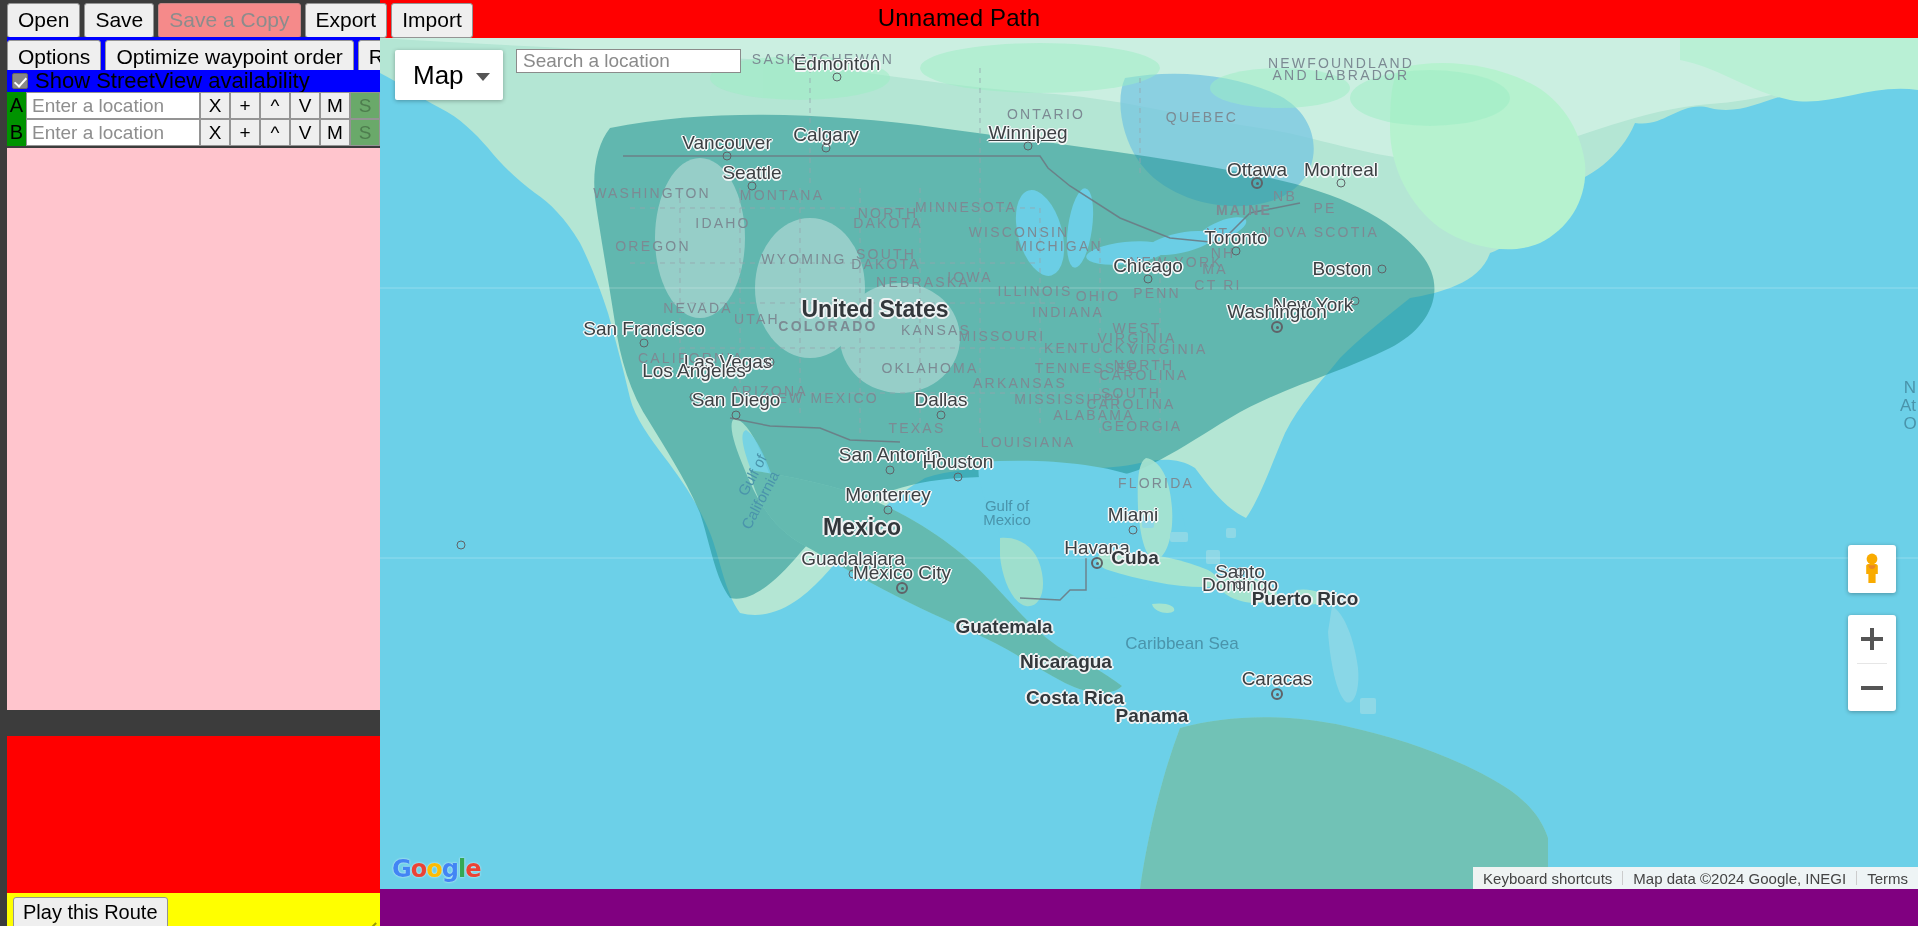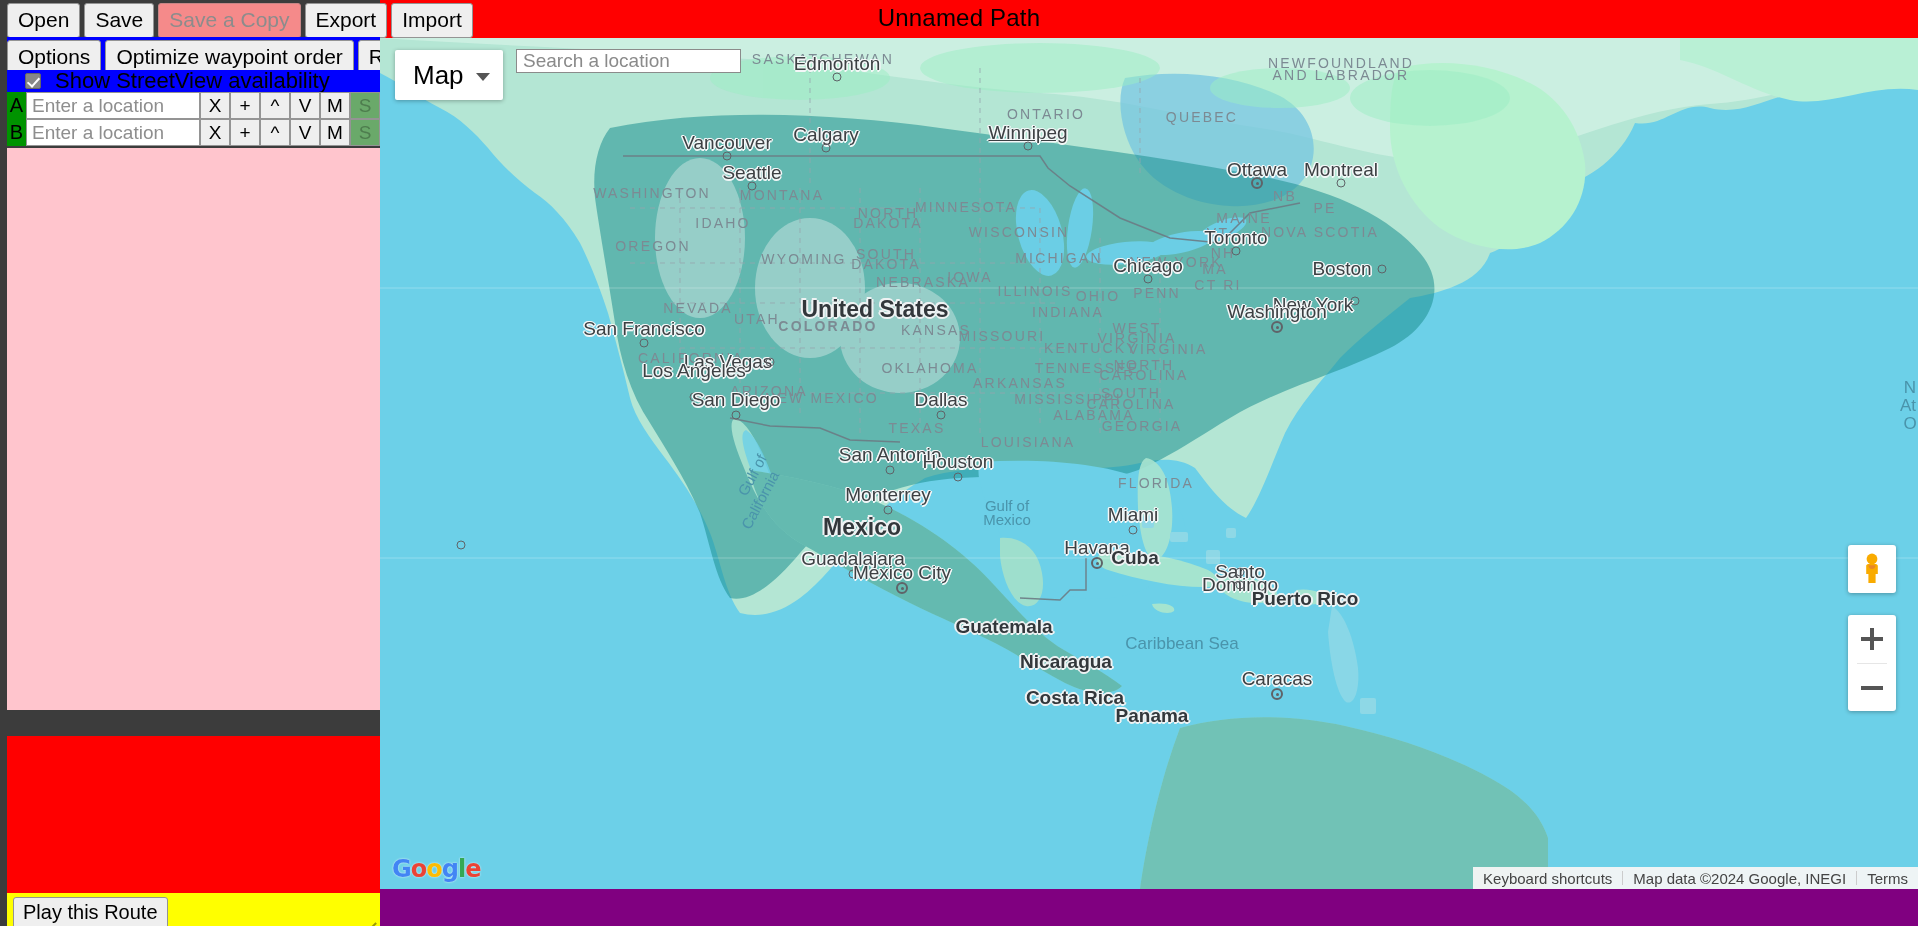--- a/index.html
+++ b/index.html
@@ -39,22 +39,22 @@
     border-radius: 3px;
     color: #000; cursor: pointer; white-space: nowrap;
   }
   .gbtn.disabled { color: #8c8c8c; background: #f58a8a; border-color: #c78585; cursor: default; }
   #toolbar1 { position: absolute; left: 0; top: 0; width: 373px; }
   #toolbar2 { position: absolute; left: 0; top: 37px; width: 373px; background: #0000ff; }
 
   
   #svrow {
     position: absolute; left: 0; top: 70px; width: 373px; height: 22px;
-    background: #0000ff; display: flex; align-items: center; gap: 14px;
-    padding-left: 18px;
+    background: #0000ff; display: flex; align-items: center; gap: 7px;
+    padding-left: 5px;
   }
   #svrow .cb {
     width: 16px; height: 16px; background: #888; border: 1px solid #666;
     border-radius: 2px; position: relative; flex: 0 0 auto;
   }
   #svrow .cb::after {
     content: ""; position: absolute; left: 4px; top: 1px;
     width: 5px; height: 10px; border: solid #fff;
     border-width: 0 2px 2px 0; transform: rotate(42deg);
   }
@@ -450,31 +450,31 @@
 
     <div id="map-labels">
         <div class="mlabel state" style="left: 443px; top: 21px;">SASKATCHEWAN</div>
         <div class="mlabel state" style="left: 666px; top: 76px;">ONTARIO</div>
         <div class="mlabel state" style="left: 822px; top: 79px;">QUEBEC</div>
         <div class="mlabel state" style="left: 961px; top: 25px;">NEWFOUNDLAND</div>
         <div class="mlabel state" style="left: 961px; top: 37px;">AND LABRADOR</div>
         <div class="mlabel state" style="left: 940px; top: 194px;">NOVA SCOTIA</div>
         <div class="mlabel state" style="left: 905px; top: 158px;">NB</div>
         <div class="mlabel state" style="left: 945px; top: 170px;">PE</div>
-        <div class="mlabel state" style="left: 864px; top: 180px;">MAINE</div>
+        <div class="mlabel state" style="left: 864px; top: 172px; font-weight: bold;">MAINE</div>
         <div class="mlabel state" style="left: 838px; top: 195px;">VT</div>
         <div class="mlabel state" style="left: 843px; top: 215px;">NH</div>
         <div class="mlabel state" style="left: 835px; top: 231px;">MA</div>
         <div class="mlabel state" style="left: 838px; top: 247px;">CT RI</div>
         <div class="mlabel state" style="left: 796px; top: 224px;">NEW YORK</div>
         <div class="mlabel state" style="left: 777px; top: 255px;">PENN</div>
         <div class="mlabel state" style="left: 718px; top: 258px;">OHIO</div>
         <div class="mlabel state" style="left: 688px; top: 274px;">INDIANA</div>
         <div class="mlabel state" style="left: 655px; top: 253px;">ILLINOIS</div>
-        <div class="mlabel state" style="left: 679px; top: 208px; margin-top: 12px;">MICHIGAN</div>
+        <div class="mlabel state" style="left: 679px; top: 208px;">MICHIGAN</div>
         <div class="mlabel state" style="left: 639px; top: 194px;">WISCONSIN</div>
         <div class="mlabel state" style="left: 586px; top: 169px;">MINNESOTA</div>
         <div class="mlabel state" style="left: 590px; top: 239px;">IOWA</div>
         <div class="mlabel state" style="left: 622px; top: 298px;">MISSOURI</div>
         <div class="mlabel state" style="left: 543px; top: 244px;">NEBRASKA</div>
         <div class="mlabel state" style="left: 556px; top: 292px;">KANSAS</div>
         <div class="mlabel state" style="left: 550px; top: 330px;">OKLAHOMA</div>
         <div class="mlabel state" style="left: 640px; top: 345px;">ARKANSAS</div>
         <div class="mlabel state" style="left: 537px; top: 390px;">TEXAS</div>
         <div class="mlabel state" style="left: 648px; top: 404px;">LOUISIANA</div>

